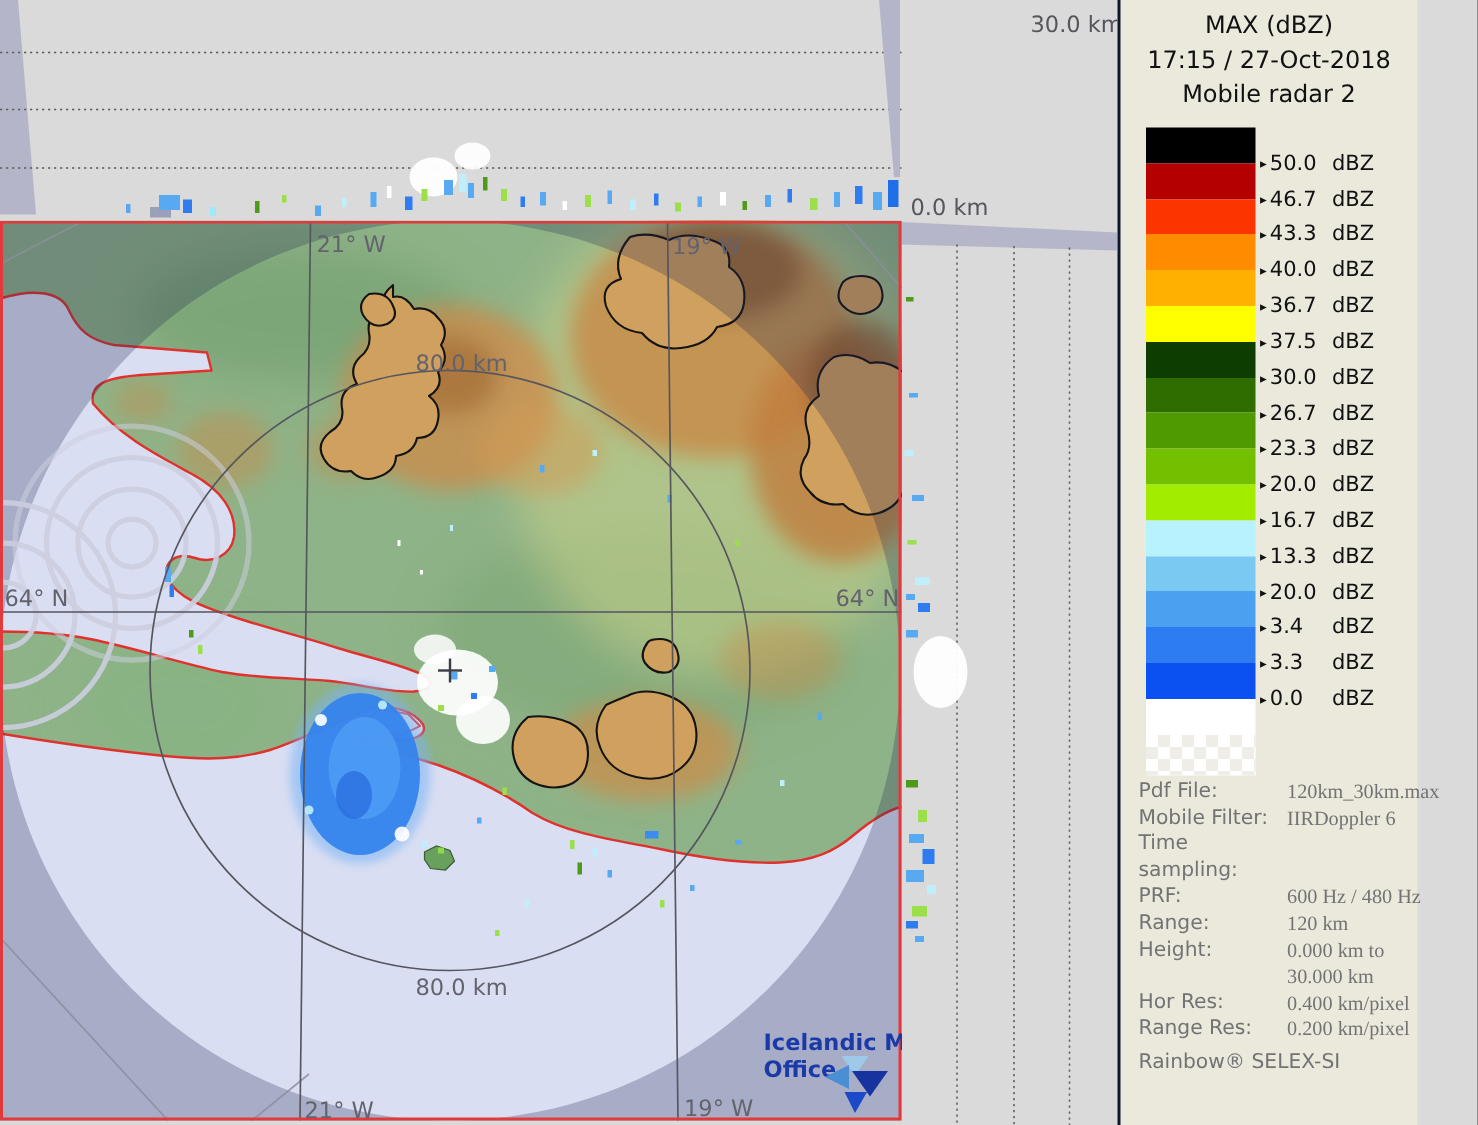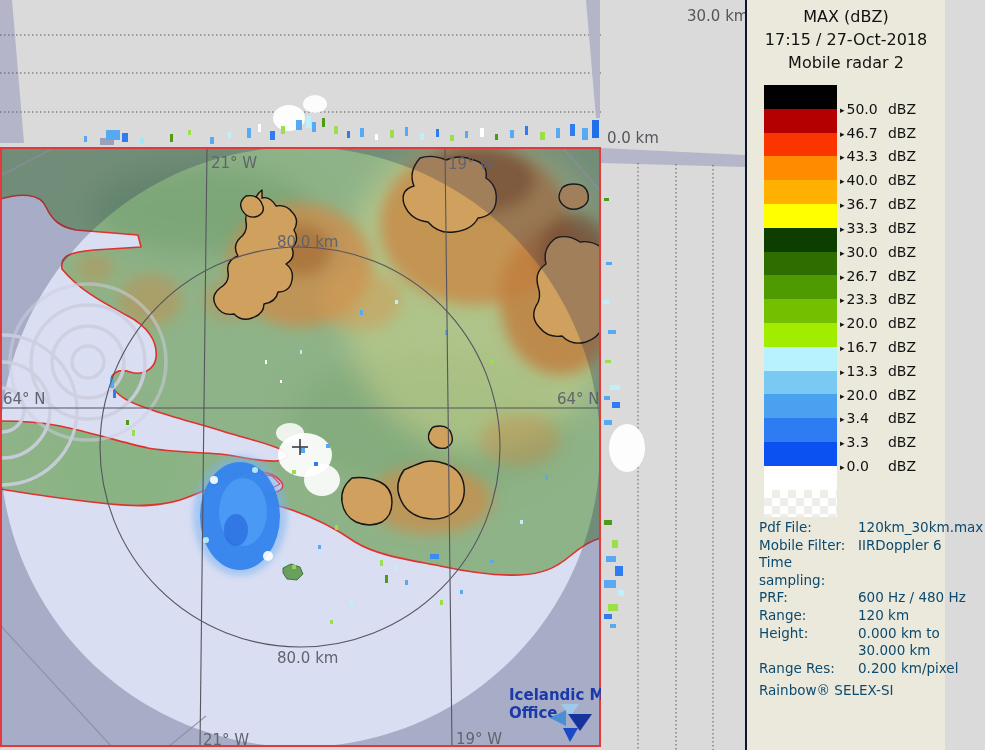--- a/index.html
+++ b/index.html
@@ -18,23 +18,23 @@
   .swatch{width:73px;height:23.8px;}
   .legend-label{position:absolute;left:76px;width:130px;font-size:14px;color:#111;white-space:nowrap;}
   .legend-label .arrow{font-size:9px;vertical-align:1px;margin-right:2px;color:#111;}
   .legend-label .num{display:inline-block;width:37px;text-align:left;}
   .legend-white{position:absolute;left:0;top:381px;width:73px;height:24px;background:#ffffff;}
   .legend-checker{position:absolute;left:0;top:405px;width:73px;height:27px;background:#ffffff;
     background-image:
       linear-gradient(45deg,#efede7 25%,transparent 25%,transparent 75%,#efede7 75%),
       linear-gradient(45deg,#efede7 25%,transparent 25%,transparent 75%,#efede7 75%);
     background-size:16px 16px;background-position:0 0,8px 8px;}
-  .meta{position:absolute;left:12px;top:519px;width:222px;font-size:13.5px;line-height:17.6px;color:#0c4a6e;}
+  .meta{position:absolute;left:12px;top:519px;width:222px;font-size:13.5px;line-height:17.6px;color:#737373;}
   .meta-row{display:grid;grid-template-columns:99px 1fr;}
-  .meta-row .val{white-space:pre-line;}
+  .meta-row .val{white-space:pre-line;font-family:Liberation Serif, serif;}
   .meta-footer{margin-top:5px;}
 </style>
 </head>
 <body>
 
 <div class="stage">
 
   <div class="mapwrap">
   <svg width="745" height="750" viewBox="0 0 745 750">
     <defs>
@@ -329,21 +329,21 @@
         <div class="swatch" style="background: rgb(11, 80, 240);"></div>
       </div>
       <div class="legend-white"></div>
       <div class="legend-checker"></div>
 
       <div class="legend-label" style="top:16px"><span class="arrow">▸</span><span class="num">50.0</span>&nbsp;<span>dBZ</span></div>
       <div class="legend-label" style="top:40px"><span class="arrow">▸</span><span class="num">46.7</span>&nbsp;<span>dBZ</span></div>
       <div class="legend-label" style="top:63px"><span class="arrow">▸</span><span class="num">43.3</span>&nbsp;<span>dBZ</span></div>
       <div class="legend-label" style="top:87px"><span class="arrow">▸</span><span class="num">40.0</span>&nbsp;<span>dBZ</span></div>
       <div class="legend-label" style="top:111px"><span class="arrow">▸</span><span class="num">36.7</span>&nbsp;<span>dBZ</span></div>
-      <div class="legend-label" style="top:135px"><span class="arrow">▸</span><span class="num">33.3</span>&nbsp;<span>dBZ</span></div>
+      <div class="legend-label" style="top:135px"><span class="arrow">▸</span><span class="num">37.5</span>&nbsp;<span>dBZ</span></div>
       <div class="legend-label" style="top:159px"><span class="arrow">▸</span><span class="num">30.0</span>&nbsp;<span>dBZ</span></div>
       <div class="legend-label" style="top:183px"><span class="arrow">▸</span><span class="num">26.7</span>&nbsp;<span>dBZ</span></div>
       <div class="legend-label" style="top:206px"><span class="arrow">▸</span><span class="num">23.3</span>&nbsp;<span>dBZ</span></div>
       <div class="legend-label" style="top:230px"><span class="arrow">▸</span><span class="num">20.0</span>&nbsp;<span>dBZ</span></div>
       <div class="legend-label" style="top:254px"><span class="arrow">▸</span><span class="num">16.7</span>&nbsp;<span>dBZ</span></div>
       <div class="legend-label" style="top:278px"><span class="arrow">▸</span><span class="num">13.3</span>&nbsp;<span>dBZ</span></div>
       <div class="legend-label" style="top:302px"><span class="arrow">▸</span><span class="num">20.0</span>&nbsp;<span>dBZ</span></div>
       <div class="legend-label" style="top:325px"><span class="arrow">▸</span><span class="num">3.4</span>&nbsp;<span>dBZ</span></div>
       <div class="legend-label" style="top:349px"><span class="arrow">▸</span><span class="num">3.3</span>&nbsp;<span>dBZ</span></div>
       <div class="legend-label" style="top:373px"><span class="arrow">▸</span><span class="num">0.0</span>&nbsp;<span>dBZ</span></div>
@@ -368,19 +368,23 @@
       <div class="meta-row">
           <span class="lbl">Range:</span>
           <span class="val">120 km</span>
         </div>
       <div class="meta-row">
           <span class="lbl">Height:</span>
           <span class="val">0.000 km to
 30.000 km</span>
         </div>
       <div class="meta-row">
+          <span class="lbl">Hor Res:</span>
+          <span class="val">0.400 km/pixel</span>
+        </div>
+      <div class="meta-row">
           <span class="lbl">Range Res:</span>
           <span class="val">0.200 km/pixel</span>
         </div>
       <div class="meta-footer">Rainbow® SELEX-SI</div>
     </div>
   </div>
 </div>
 
 </body></html>

